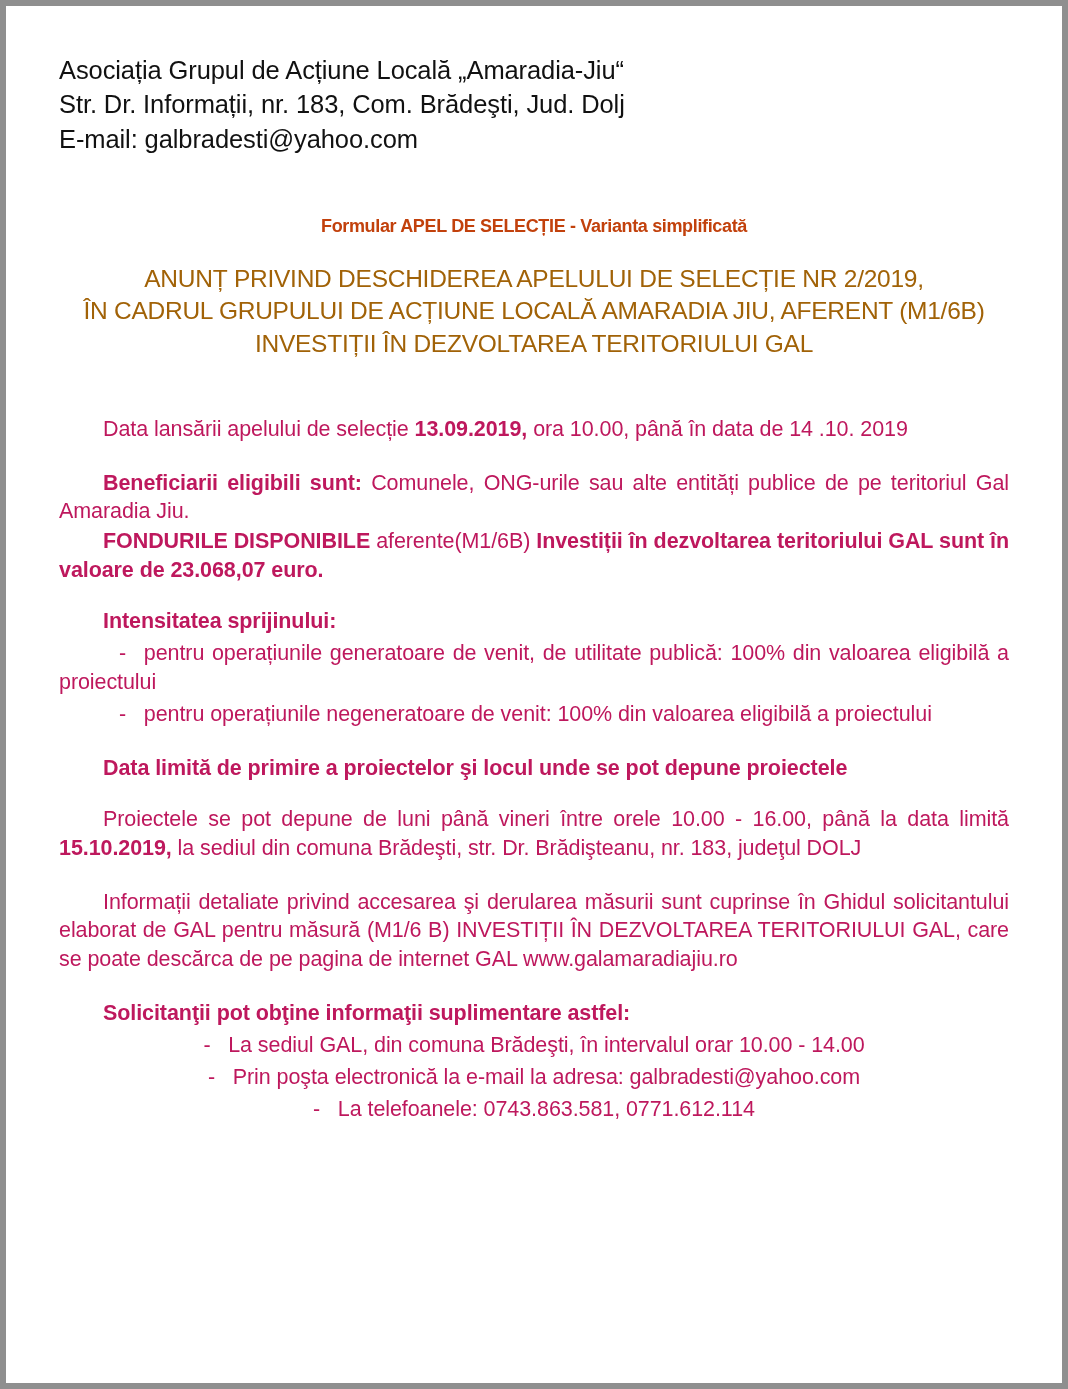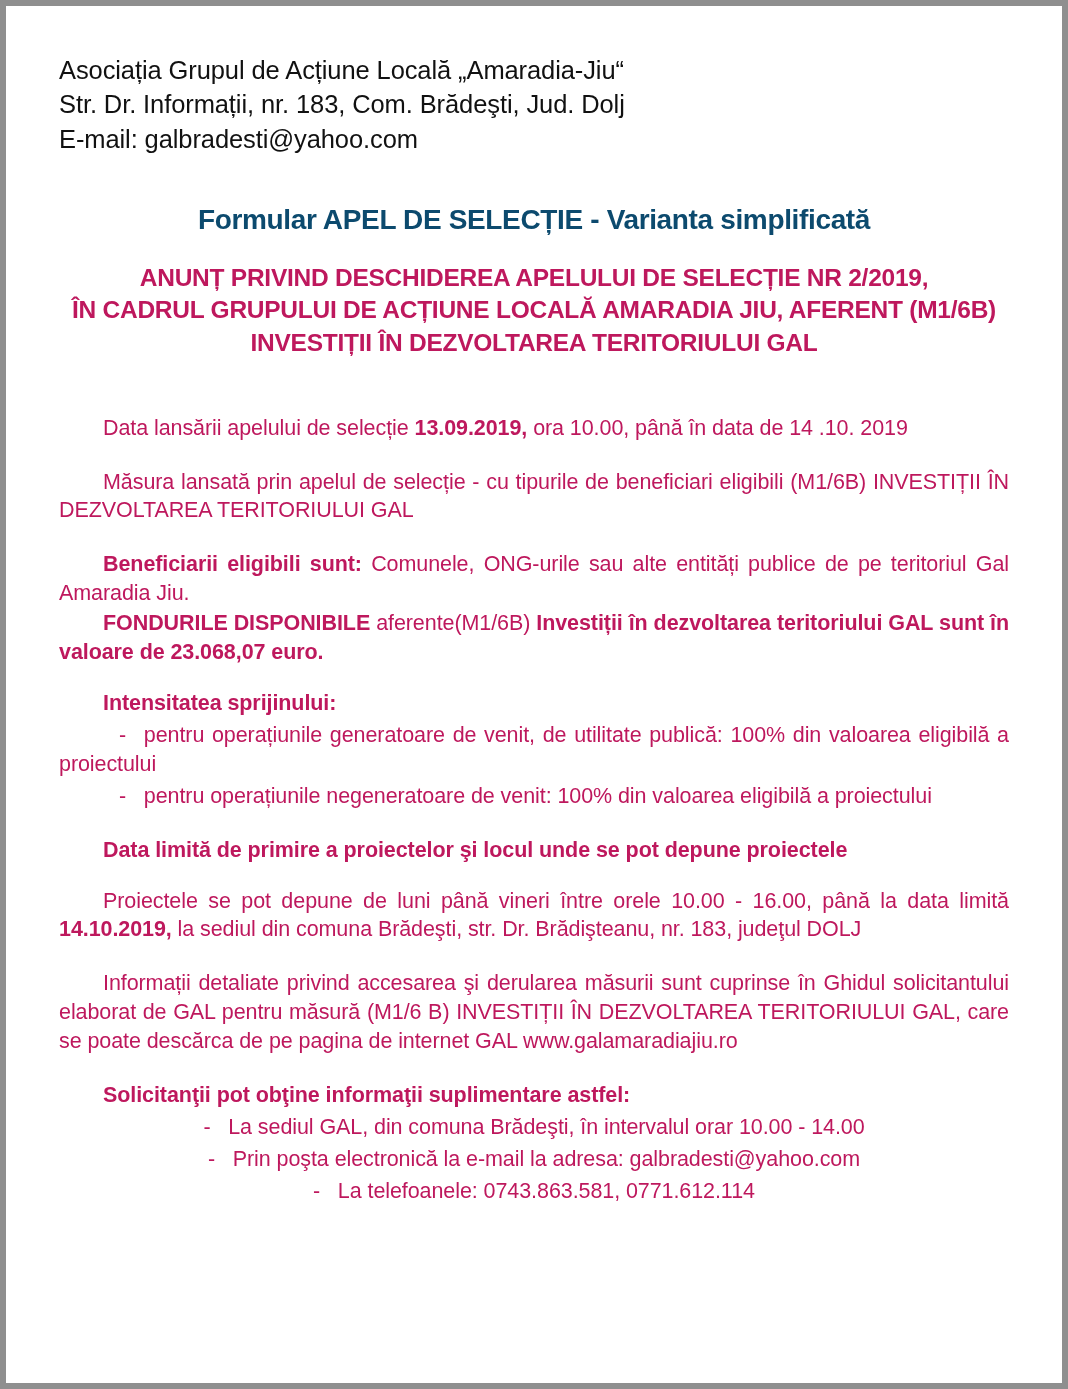--- a/index.html
+++ b/index.html
@@ -41,35 +41,35 @@
     font-size: 25.5px;
     line-height: 1.345;
     color: #111111;
     letter-spacing: -0.1px;
     white-space: nowrap;
   }
   .letterhead div { padding: 0; }
 
   
   .title-main {
-    margin-top: 48px;
+    margin-top: 60px;
     text-align: center;
     font-weight: bold;
-    font-size: 28px;
+    font-size: 18px;
     letter-spacing: -0.35px;
-    color: #0c4a6e;
+    color: #c2410c;
   }
   .title-sub {
     margin-top: 26px;
     text-align: center;
-    font-weight: bold;
+    font-weight: normal;
     font-size: 24.5px;
     line-height: 1.33;
     letter-spacing: -0.25px;
-    color: #be185d;
+    color: #a16207;
   }
   .title-sub div { white-space: nowrap; }
 
   
   .body-text {
     margin-top: 54px;
     font-size: 21.5px;
     line-height: 1.345;
     color: #be185d;
     letter-spacing: -0.08px;
@@ -128,36 +128,35 @@
     <div class="title-sub">
       <div>ANUNȚ PRIVIND DESCHIDEREA APELULUI DE SELECȚIE NR 2/2019,</div>
       <div>ÎN CADRUL GRUPULUI DE ACȚIUNE LOCALĂ AMARADIA JIU, AFERENT (M1/6B)</div>
       <div>INVESTIȚII ÎN DEZVOLTAREA TERITORIULUI GAL</div>
     </div>
 
     <div class="body-text">
 
       <p class="para indent noj"><span>Data lansării apelului de selecție </span><b>13.09.2019,</b><span> ora 10.00, până în data de 14 .10. 2019</span></p>
 
-      <p class="para indent gap-lg">Măsura lansată prin apelul de selecție - cu tipurile de beneficiari eligibili (M1/6B) INVESTIȚII ÎN DEZVOLTAREA TERITORIULUI GAL</p>
 
       <p class="para indent gap-lg"><b>Beneficiarii eligibili sunt:</b><span> Comunele, ONG-urile sau alte entități publice de pe teritoriul Gal Amaradia Jiu.</span></p>
 
       <p class="para indent gap-xs"><b>FONDURILE DISPONIBILE</b><span> aferente(M1/6B) </span><b>Investiții în dezvoltarea teritoriului GAL sunt în valoare de 23.068,07 euro.</b></p>
 
 
       <p class="para indent gap-md noj"><b>Intensitatea sprijinului:</b></p>
 
       <p class="bullet-line gap-sm"><span class="dash">-</span><span>pentru operațiunile generatoare de venit, de utilitate publică: 100% din valoarea eligibilă a proiectului</span></p>
 
       <p class="bullet-line gap-sm noj"><span class="dash">-</span><span>pentru operațiunile negeneratoare de venit: 100% din valoarea eligibilă a proiectului</span></p>
 
       <p class="para indent gap-lg noj"><b>Data limită de primire a proiectelor şi locul unde se pot depune proiectele</b></p>
 
-      <p class="para indent gap-md"><span>Proiectele se pot depune de luni până vineri între orele 10.00 - 16.00, până la data limită </span><b>14.10.2019,</b><span> la sediul din comuna Brădeşti, str. Dr. Brădişteanu, nr. 183, judeţul DOLJ</span></p>
+      <p class="para indent gap-md"><span>Proiectele se pot depune de luni până vineri între orele 10.00 - 16.00, până la data limită </span><b>15.10.2019,</b><span> la sediul din comuna Brădeşti, str. Dr. Brădişteanu, nr. 183, judeţul DOLJ</span></p>
 
       <p class="para indent gap-lg">Informații detaliate privind accesarea şi derularea măsurii sunt cuprinse în Ghidul solicitantului elaborat de GAL pentru măsură (M1/6 B) INVESTIȚII ÎN DEZVOLTAREA TERITORIULUI GAL, care se poate descărca de pe pagina de internet GAL www.galamaradiajiu.ro</p>
 
       <p class="para indent gap-lg noj"><b>Solicitanţii pot obţine informaţii suplimentare astfel:</b></p>
 
       <p class="list-line gap-sm"><span class="dash">-</span><span>La sediul GAL, din comuna Brădeşti, în intervalul orar 10.00 - 14.00</span></p>
 
       <p class="list-line gap-sm"><span class="dash">-</span><span>Prin poşta electronică la e-mail la adresa: galbradesti@yahoo.com</span></p>
 
       <p class="list-line gap-sm"><span class="dash">-</span><span>La telefoanele: 0743.863.581, 0771.612.114</span></p>

